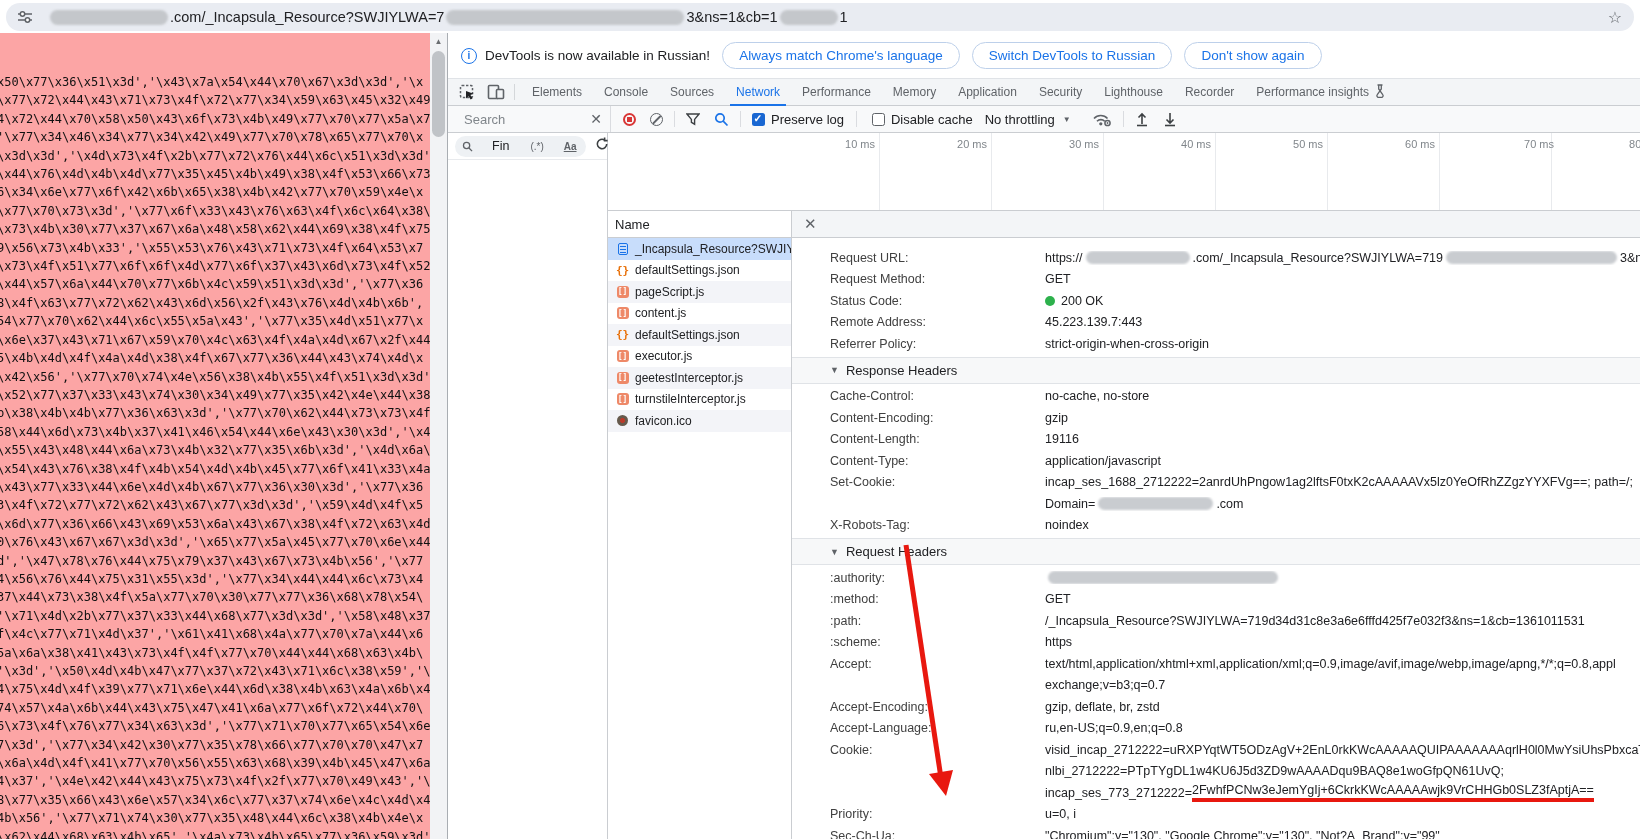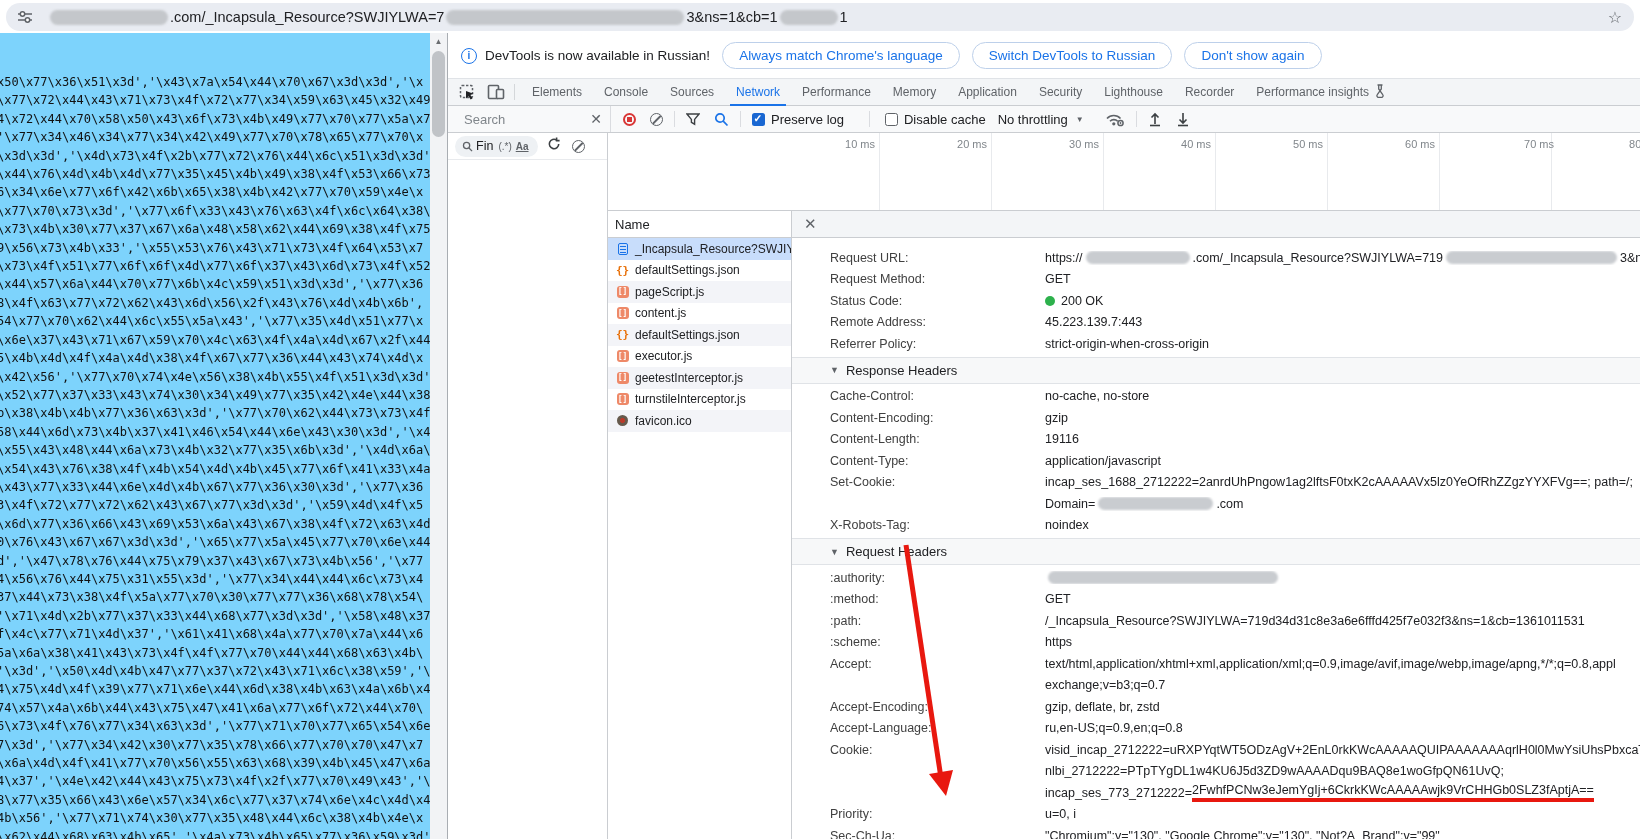--- a/index.html
+++ b/index.html
@@ -9,21 +9,21 @@
 
   
   .urlbar { position:absolute; left:0; top:0; width:1640px; height:33px; background:#fff; }
   .url-pill { position:absolute; left:6px; top:3px; width:1628px; height:28px; border-radius:14px; background:#e9ecf2; display:flex; align-items:center; }
   .tune { margin-left:10px; width:18px; height:18px; flex:0 0 auto; }
   .url-text { margin-left:14px; display:flex; align-items:center; font-size:14.5px; color:#202124; white-space:nowrap; }
   .url-blur { display:inline-block; height:15px; background:#c4c7cb; border-radius:8px; margin:0 2px; filter:blur(1px); }
   .star { position:absolute; right:12px; top:5px; font-size:16px; color:#5f6368; }
 
   
-  .code-pane { position:absolute; left:0; top:33px; width:430px; height:806px; background:#7dd3fc; overflow:hidden; padding-top:40px; }
+  .code-pane { position:absolute; left:0; top:33px; width:430px; height:806px; background:#fca5a5; overflow:hidden; padding-top:40px; }
   .code-line { font-family:"DejaVu Sans Mono","Liberation Mono",monospace; font-size:12px; line-height:18.4px; color:#111; white-space:pre; margin-left:-3px; }
 
   
   .pg-scroll { position:absolute; left:430px; top:33px; width:17px; height:806px; background:#f2f3f5; }
   .pg-scroll .arrow { position:absolute; left:0; top:2px; width:17px; height:14px; color:#6a6d70; font-size:8px; text-align:center; line-height:14px; }
   .pg-scroll .thumb { position:absolute; left:2px; top:18px; width:13px; height:86px; background:#c0c3c7; border-radius:7px; }
 
   
   .devtools { position:absolute; left:447px; top:33px; width:1193px; height:806px; background:#fff; border-left:1px solid #a9adb2; }
 
@@ -51,21 +51,21 @@
   .cb { width:13px; height:13px; border-radius:2.5px; position:relative; flex:0 0 auto; }
   .cb.checked { background:#1967d2; }
   .cb.checked::after { content:'✓'; position:absolute; left:1.5px; top:-1px; color:#fff; font-size:10.5px; font-weight:bold; }
   .cb.unchecked { border:1.6px solid #5f6368; background:#fff; }
   .cb-label { margin-left:6px; }
   .caret { font-size:8px; color:#5f6368; margin-left:8px; }
 
   
   .find-pane { position:absolute; left:0; top:100px; width:160px; bottom:0; background:#fff; border-right:1px solid #cacdd1; }
   .find-row { height:27px; border-bottom:1px solid #e8eaed; display:flex; align-items:center; }
-  .find-pill { margin-left:7px; height:21px; background:#eef1f4; border-radius:11px; display:flex; align-items:center; padding:0 7px; }
+  .find-pill { margin-left:7px; height:21px; background:#eef1f4; border-radius:11px; display:flex; align-items:center; padding:0 7px;gap:16px; }
   .find-pill .q { font-size:12.5px; color:#202124; margin:0 3px; }
   .mini { font-size:10px; color:#5f6368; margin:0 2px; }
   .find-ic { margin-left:9px; }
 
   
   .timeline { position:absolute; left:160px; top:100px; right:0; height:78px; background:#fff; border-bottom:1px solid #cacdd1; overflow:hidden;text-decoration:underline; }
   .grid-line { position:absolute; top:0; bottom:0; width:1px; background:#e8eaed; }
   .tick-label { position:absolute; top:5px; width:56px; text-align:right; font-size:11px; color:#80868b; }
 
   
@@ -254,21 +254,21 @@
             <path d="M1 1h12L8.6 6.4v4.8L5.4 9.3V6.4z" fill="none" stroke="#3c4043" stroke-width="1.4"></path>
           </svg>
       </span>
       <span class="ti">
         <svg width="15" height="15" viewBox="0 0 15 15">
             <circle cx="6" cy="6" r="4.2" fill="none" stroke="#1a73e8" stroke-width="1.7"></circle>
             <line x1="9.2" y1="9.2" x2="13.5" y2="13.5" stroke="#1a73e8" stroke-width="1.7"></line>
           </svg>
       </span>
       <span class="vsep"></span>
-      <span class="ti" style="margin-right:17px;">
+      <span class="ti" style="margin-right:4px;">
           <span class="cb checked"></span>
           <span class="cb-label">Preserve log</span>
         </span>
       <span class="vsep" style="margin:0 8px;"></span>
       <span class="ti" style="margin-right:0;">
           <span class="cb unchecked"></span>
           <span class="cb-label">Disable cache</span>
         </span>
       <span class="ti" style="margin-left:12px;">
         <span>No throttling</span>

